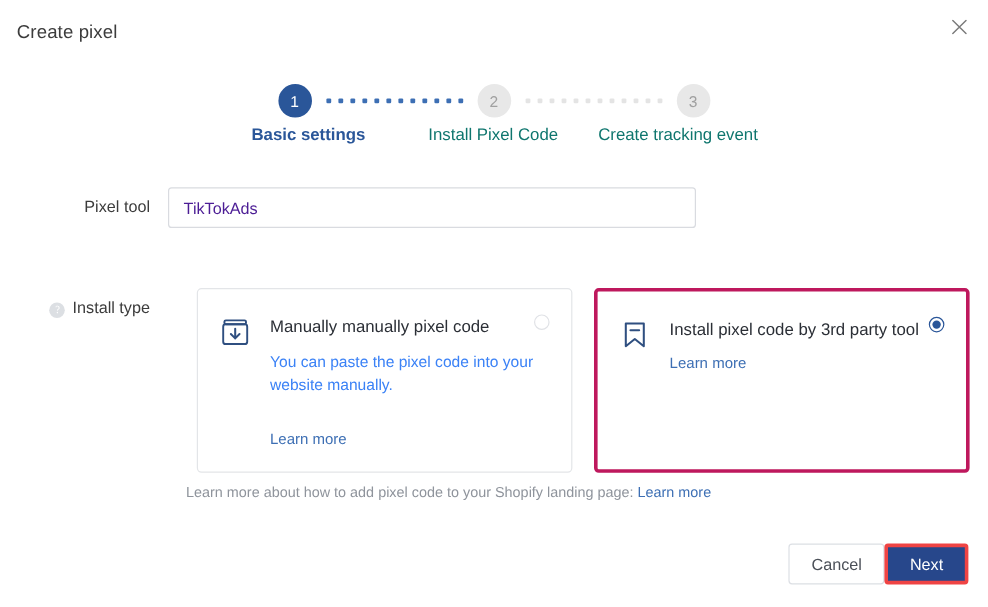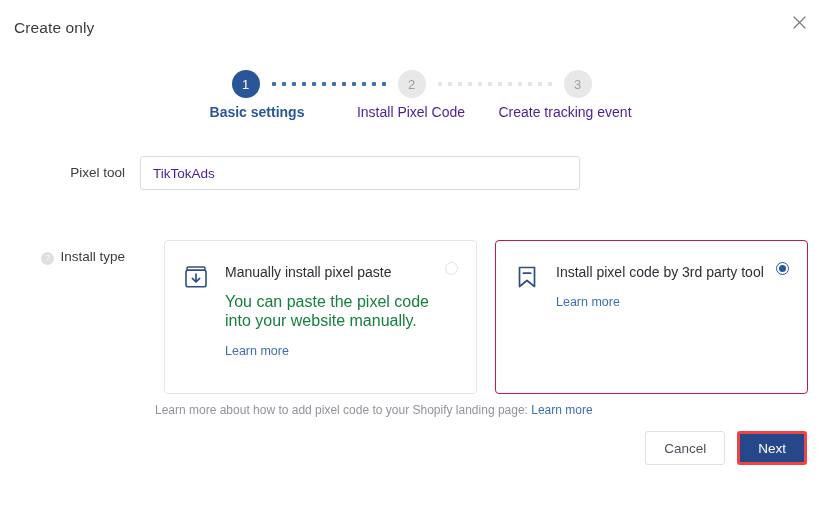--- a/index.html
+++ b/index.html
@@ -98,21 +98,21 @@
     left: 0; right: 0;
     height: 22px;
   }
   .step-label {
     position: absolute;
     font-size: 14px;
     white-space: nowrap;
     transform: translateX(-50%);
   }
   .step-label.active   { color: #2a5699; font-weight: bold; }
-  .step-label.inactive { color: #4c1d95; }
+  .step-label.inactive { color: #0f766e; }
 
   
   .form-row {
     position: absolute;
     display: flex;
   }
   .field-label {
     font-size: 13.5px;
     color: #3c3c3c;
     text-align: right;
@@ -183,45 +183,45 @@
     height: 154px;
     box-sizing: border-box;
     border: 1px solid #e3e5e8;
     border-radius: 4px;
     background: #ffffff;
     position: relative;
     padding: 22px 20px 0 18px;
     cursor: pointer;
   }
   .card.selected {
-    border: 1px solid #be185d;
+    border: 3px solid #be185d;
   }
   .card-inner {
     display: flex;
     gap: 16px;
   }
   .card-icon {
     width: 26px;
     height: 26px;
     flex: 0 0 auto;
     margin-top: 1px;
   }
   .card-icon svg { display: block; }
   .card-body { flex: 1 1 auto; min-width: 0; }
   .card-title {
     font-size: 14px;
     color: #2b2f36;
     line-height: 18px;
     margin-bottom: 11px;
   }
   .card-desc {
-    font-size: 16px;
-    color: #15803d;
+    font-size: 13px;
+    color: #3b82f6;
     line-height: 19px;
-    margin-bottom: 11px;
+    margin-bottom: 27px;
   }
   .card-link {
     font-size: 12.5px;
     color: #3d6fb4;
     text-decoration: none;
     cursor: pointer;
   }
   .radio {
     position: absolute;
     top: 21px;
@@ -263,23 +263,22 @@
   .helper-line a {
     color: #3d6fb4;
     text-decoration: none;
     cursor: pointer;
   }
 
   
   .footer {
     position: absolute;
     right: 16px;
-    top: 431px;
-    display: flex;
-    gap: 12px;
+    top: 453px;
+    display: flex;
   }
   .btn {
     height: 34px;
     min-width: 62px;
     padding: 0 18px;
     border-radius: 3px;
     font-size: 13.5px;
     font-family: "Liberation Sans", sans-serif;
     cursor: pointer;
     display: flex;
@@ -295,21 +294,21 @@
   .btn-primary {
     background: #27478b;
     border: 3px solid #ef4444;
     color: #ffffff;
   }
 </style>
 </head>
 <body>
 
 <div class="dialog-header">
-  <div class="dialog-title">Create only</div>
+  <div class="dialog-title">Create pixel</div>
   <div class="close-btn">
     <svg width="13" height="13" viewBox="0 0 13 13" aria-hidden="true">
       <path d="M1 1 L12 12 M12 1 L1 12" stroke="#7a7a7a" stroke-width="1.2" fill="none" stroke-linecap="round"></path>
     </svg>
   </div>
 </div>
 
 <div class="stepper">
   <div class="stepper-row">
     <div class="step-circle active">
@@ -374,21 +373,21 @@
     <div class="card">
       <div class="card-inner">
         <div class="card-icon">
           <svg width="26" height="26" viewBox="0 0 26 26" aria-hidden="true">
             <rect x="4" y="3" width="18" height="3.2" rx="1.2" fill="none" stroke="#2f4f80" stroke-width="1.6"></rect>
             <rect x="3" y="6.2" width="20" height="16.5" rx="2" fill="none" stroke="#2f4f80" stroke-width="1.6"></rect>
             <path d="M13 10 V18 M9.4 14.4 L13 18 L16.6 14.4" fill="none" stroke="#2f4f80" stroke-width="1.7" stroke-linecap="round" stroke-linejoin="round"></path>
           </svg>
         </div>
         <div class="card-body">
-          <div class="card-title">Manually install pixel paste</div>
+          <div class="card-title">Manually manually pixel code</div>
           <div class="card-desc">You can paste the pixel code into your website manually.</div>
           <a class="card-link">Learn more</a>
         </div>
       </div>
       <span class="radio off"></span>
     </div>
 
     <div class="card selected">
       <div class="card-inner">
         <div class="card-icon">

